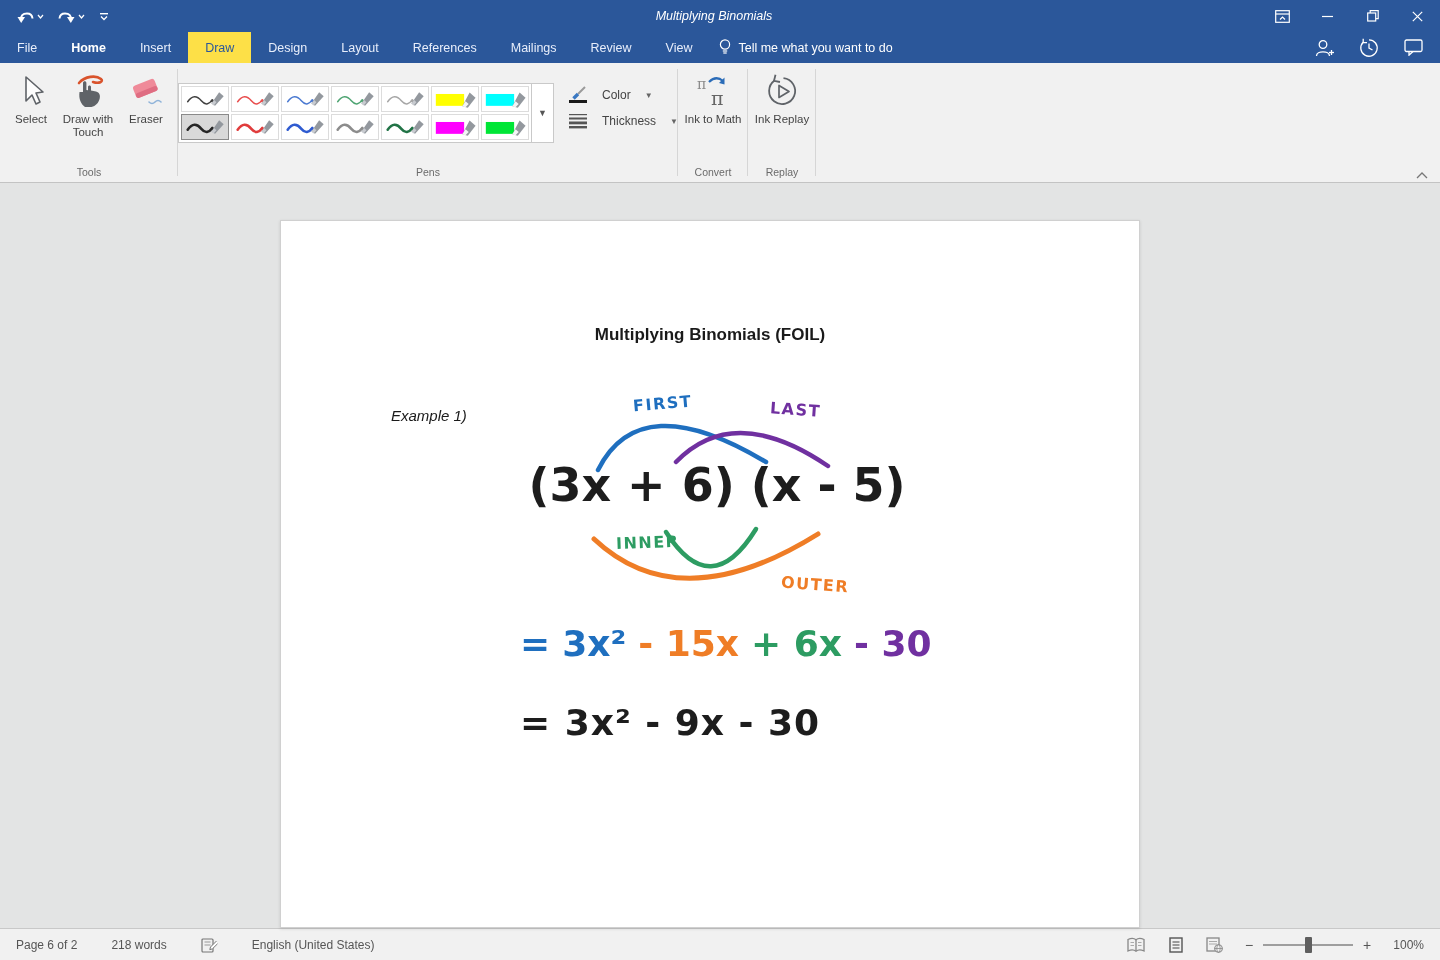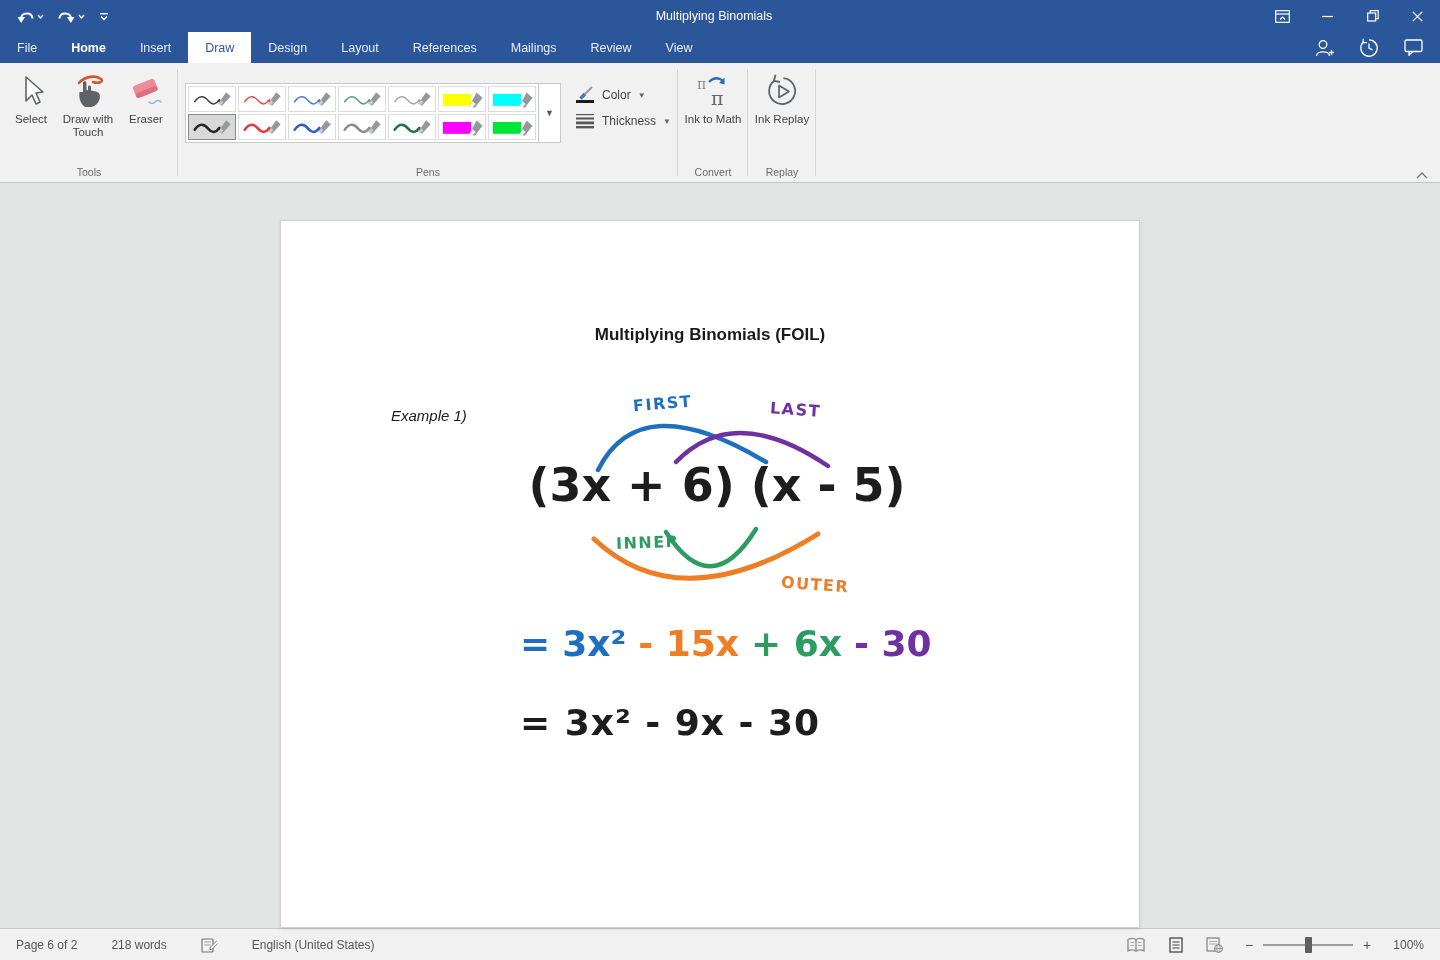--- a/index.html
+++ b/index.html
@@ -3,29 +3,29 @@
 <meta charset="utf-8">
 <style>
   * { box-sizing: border-box; margin: 0; padding: 0; }
   html,body { width:1440px; height:960px; overflow:hidden; }
   body { font-family: "Liberation Sans", sans-serif; background:#e3e4e4; }
 
   
   .titlebar { height:32px; background:#2b579a; display:flex; align-items:center; position:relative; color:#fff; }
   .qat { display:flex; align-items:center; gap:4px; padding-left:12px; }
   .qat-btn { display:flex; align-items:center; gap:3px; padding:3px 5px; cursor:default; }
-  .doc-title { position:absolute; left:0; right:12px; text-align:center; font-size:12.5px; color:#fff; pointer-events:none; }
+  .doc-title { position:absolute; left:0; right:12px; text-align:center; font-size:12.5px; color:#fff; pointer-events:none;font-style:italic; }
   .win-controls { margin-left:auto; display:flex; height:32px; }
   .win-btn { width:45px; height:32px; display:flex; align-items:center; justify-content:center; }
 
   
   .tabrow { height:31px; background:#2b579a; display:flex; align-items:stretch; position:relative; }
   .tab { color:#e8eefb; font-size:12.5px; padding:0 17px; display:flex; align-items:center; cursor:default; }
   .tab.home { font-weight:bold; color:#fff; }
-  .tab.active { background:#ffffff; color:#2b579a; font-weight:normal; }
+  .tab.active { background:#fde047; color:#2b579a; font-weight:normal; }
   .tellme { display:flex; align-items:center; gap:7px; color:#fff; font-size:12.5px; padding:0 10px; }
   .tabrow-right { margin-left:auto; display:flex; align-items:center; gap:18px; padding-right:14px; }
   .tr-icon { width:26px; height:26px; display:flex; align-items:center; justify-content:center; }
 
   
   .ribbon { height:120px; background:#f1f1f1; border-bottom:1px solid #c3c3c3; display:flex; position:relative; }
   .rgroup { position:relative; display:flex; flex-direction:column; align-items:center; padding-top:7px; }
   .rgroup .divider { position:absolute; right:0; top:6px; bottom:6px; width:1px; background:#d6d6d6; }
   .grp-label { position:absolute; bottom:4px; left:0; right:0; text-align:center; font-size:10.5px; color:#6a6a6a; }
   .bigbtn { width:58px; display:flex; flex-direction:column; align-items:center; padding-top:3px; cursor:default; }
@@ -34,21 +34,21 @@
   .tools-row { display:flex; gap:2px; padding:0 8px; }
 
   .pens-body { display:flex; align-items:flex-start; gap:14px; padding:0 12px; }
   .gallery-wrap { display:flex; border:1px solid #c9c9c9; background:#fff; margin-top:13px; }
   .gallery { display:flex; flex-direction:column; gap:2px; padding:2px; }
   .g-row { display:flex; gap:2px; }
   .swatch { width:48px; height:26px; background:#fff; border:1px solid #dcdcdc; display:flex; align-items:center; justify-content:center; }
   .swatch.selected { border:1px solid #8a8a8a; background:#d9d9d9; }
   .gallery-more { width:22px; border-left:1px solid #c9c9c9; display:flex; align-items:center; justify-content:center; align-self:stretch; color:#555; font-size:9px; }
   .ct-col { display:flex; flex-direction:column; gap:9px; margin-top:16px; }
-  .ct-btn { display:flex; align-items:center; gap:7px; font-size:12px; color:#444; cursor:default; }
+  .ct-btn { display:flex; align-items:center; gap:14px; font-size:12px; color:#444; cursor:default; }
   .caret { font-size:8px; color:#666; }
 
   .collapse-chevron { position:absolute; right:12px; bottom:3px; color:#777; }
 
   
   .docarea { height:745px; position:relative; background:#e3e4e4; }
   .page { position:absolute; left:280px; top:37px; width:860px; height:708px; background:#fff;
           border:1px solid #d0d0d0; box-shadow:0 1px 3px rgba(0,0,0,.12); }
   .doc-heading { position:absolute; top:104px; left:0; right:0; text-align:center;
                  font-size:17px; font-weight:bold; color:#1a1a1a; }
@@ -140,20 +140,28 @@
   <div class="tab">File</div>
   <div class="tab home">Home</div>
   <div class="tab">Insert</div>
   <div class="tab active">Draw</div>
   <div class="tab">Design</div>
   <div class="tab">Layout</div>
   <div class="tab">References</div>
   <div class="tab">Mailings</div>
   <div class="tab">Review</div>
   <div class="tab">View</div>
+  <div class="tellme">
+    <svg width="12" height="17" viewBox="0 0 12 17">
+      <circle cx="6" cy="5.5" r="4.6" fill="none" stroke="#fff" stroke-width="1.2"></circle>
+      <line x1="3.8" y1="12" x2="8.2" y2="12" stroke="#fff" stroke-width="1.2"></line>
+      <line x1="4.3" y1="14" x2="7.7" y2="14" stroke="#fff" stroke-width="1.2"></line>
+    </svg>
+    <span>Tell me what you want to do</span>
+  </div>
   <div class="tabrow-right">
     <div class="tr-icon">
       <svg width="20" height="18" viewBox="0 0 20 18">
         <circle cx="8" cy="5.5" r="3.8" fill="none" stroke="#fff" stroke-width="1.3"></circle>
         <path d="M1.5 17 C1.5 11.5 14.5 11.5 14.5 17" fill="none" stroke="#fff" stroke-width="1.3"></path>
         <line x1="16.5" y1="11" x2="16.5" y2="16" stroke="#fff" stroke-width="1.3"></line>
         <line x1="14" y1="13.5" x2="19" y2="13.5" stroke="#fff" stroke-width="1.3"></line>
       </svg>
     </div>
     <div class="tr-icon">

